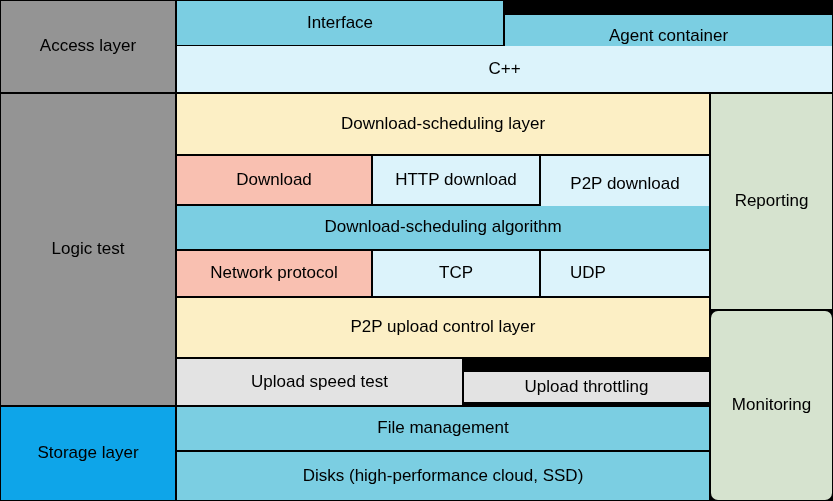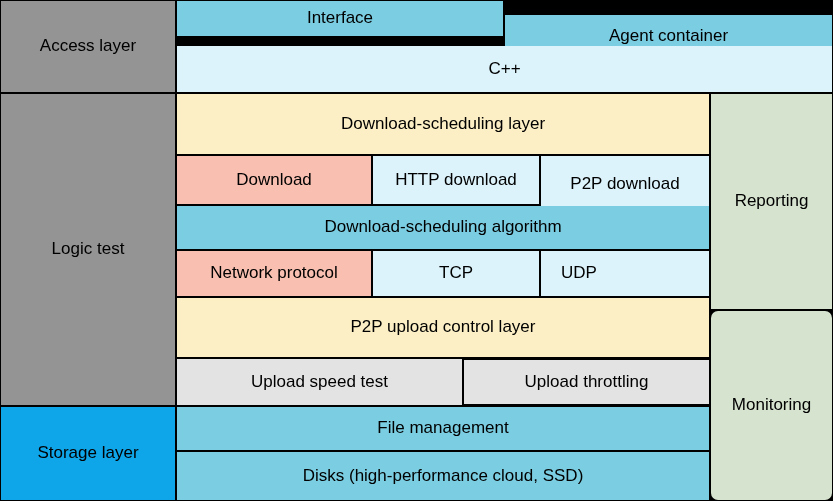--- a/index.html
+++ b/index.html
@@ -14,59 +14,59 @@
   }
   .cell{
     position:absolute;
     display:flex;
     align-items:center;
     justify-content:center;
     text-align:center;
     line-height:1.2;
     box-sizing:border-box;
   }
-  .cell.left-align{justify-content:flex-start;padding-left:20px;text-align:left;}
+  .cell.left-align{justify-content:flex-start;padding-left:29px;text-align:left;}
   .gray{background:#949494;}
   .darkgray{background:#0ea5e9;}
   .cyan{background:#7BCEE2;}
   .palecyan{background:#DCF3FB;}
   .yellow{background:#FCEFC5;}
   .salmon{background:#F9C0B1;}
   .lightgray{background:#E3E3E3;}
   .green{background:#D6E3CF;}
 </style>
 </head>
 <body>
 
 <div id="diagram">
 
   <div class="cell gray" style="left:1px;top:1px;width:174px;height:91px;">Access layer</div>
   <div class="cell gray" style="left:1px;top:94px;width:174px;height:311px;">Logic test</div>
   <div class="cell darkgray" style="left:1px;top:407px;width:174px;height:93px;">Storage layer</div>
 
-  <div class="cell cyan" style="left:177px;top:1px;width:326px;height:35px;">Interface</div>
+  <div class="cell cyan" style="left:177px;top:1px;width:326px;height:44px;">Interface</div>
   <div class="cell cyan" style="left:505px;top:15px;width:327px;height:43px;">Agent container</div>
   <div class="cell palecyan" style="left:177px;top:46px;width:655px;height:46px;">C++</div>
 
   <div class="cell salmon" style="left:177px;top:156px;width:194px;height:48px;">Download</div>
 
   <div class="cell yellow" style="left:177px;top:94px;width:532px;height:60px;">Download-scheduling layer</div>
   <div class="cell palecyan" style="left:373px;top:156px;width:166px;height:48px;">HTTP download</div>
   <div class="cell palecyan" style="left:541px;top:156px;width:168px;height:56px;">P2P download</div>
 
   <div class="cell cyan" style="left:177px;top:206px;width:532px;height:43px;">Download-scheduling algorithm</div>
 
   <div class="cell salmon" style="left:177px;top:251px;width:194px;height:45px;">Network protocol</div>
   <div class="cell palecyan" style="left:373px;top:251px;width:166px;height:45px;">TCP</div>
   <div class="cell palecyan left-align" style="left:541px;top:251px;width:168px;height:45px;">UDP</div>
 
   <div class="cell yellow" style="left:177px;top:298px;width:532px;height:59px;">P2P upload control layer</div>
 
   <div class="cell lightgray" style="left:177px;top:359px;width:285px;height:46px;">Upload speed test</div>
-  <div class="cell lightgray" style="left:464px;top:360px;width:245px;height:44px;">Upload throttling</div>
+  <div class="cell lightgray" style="left:464px;top:372px;width:245px;height:30px;">Upload throttling</div>
 
   <div class="cell cyan" style="left:177px;top:407px;width:532px;height:43px;">File management</div>
   <div class="cell cyan" style="left:177px;top:452px;width:532px;height:48px;">Disks (high-performance cloud, SSD)</div>
 
   <div class="cell green" style="left:711px;top:94px;width:121px;height:215px;">Reporting</div>
   <div class="cell green" style="left:711px;top:311px;width:121px;height:189px;border-radius:7px;">Monitoring</div>
 
 </div>
 
 </body></html>

